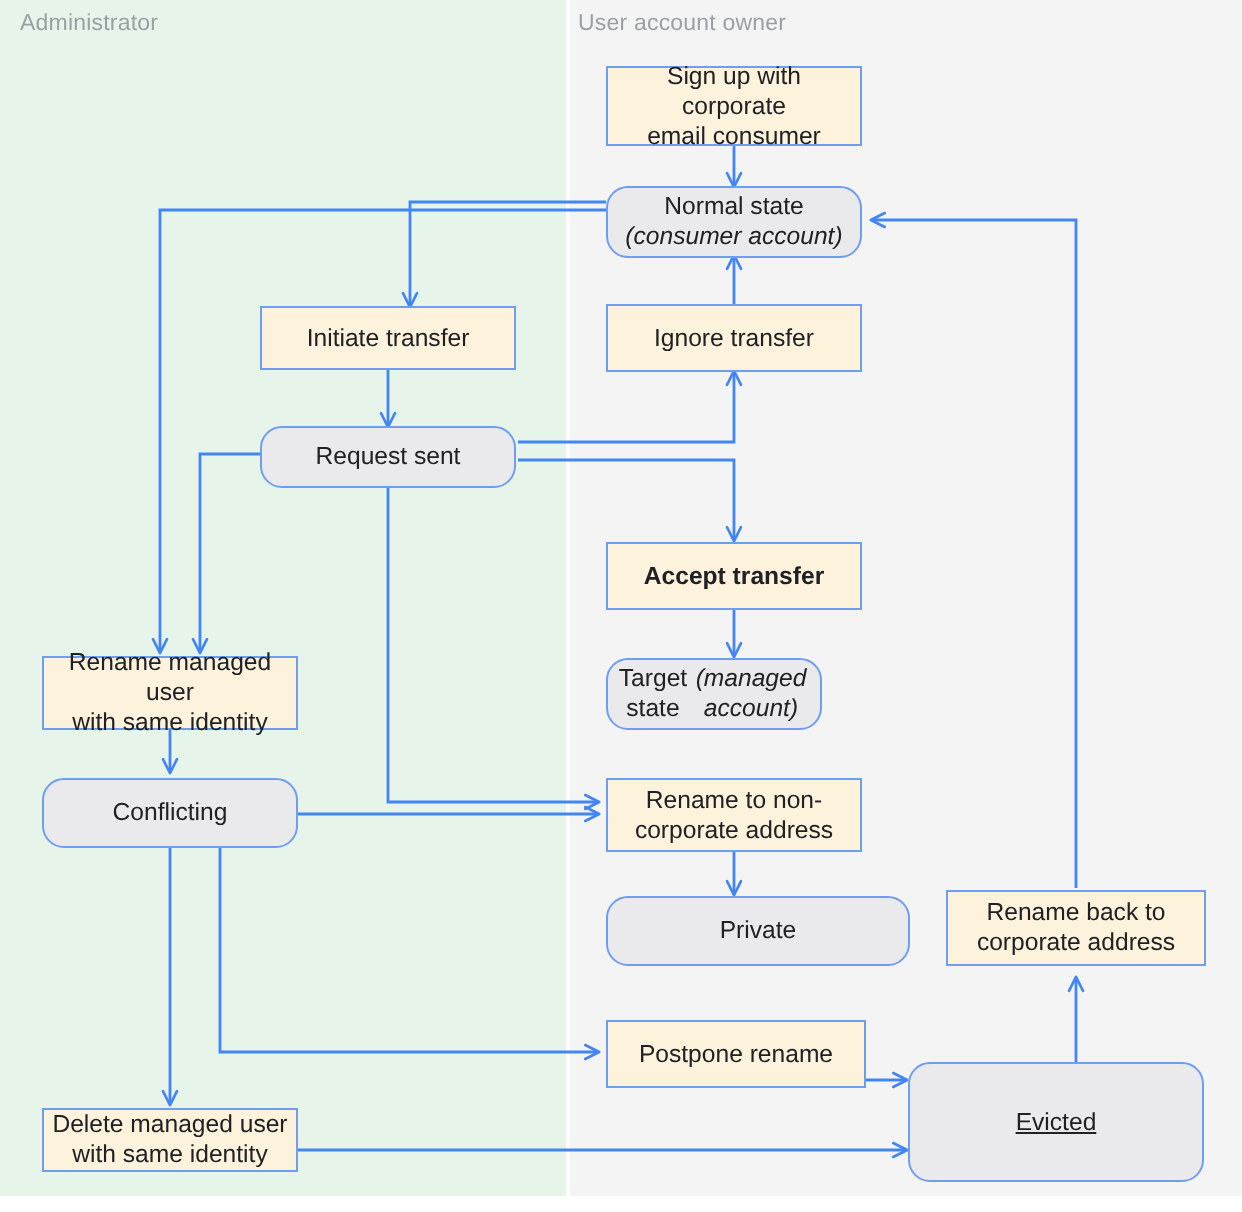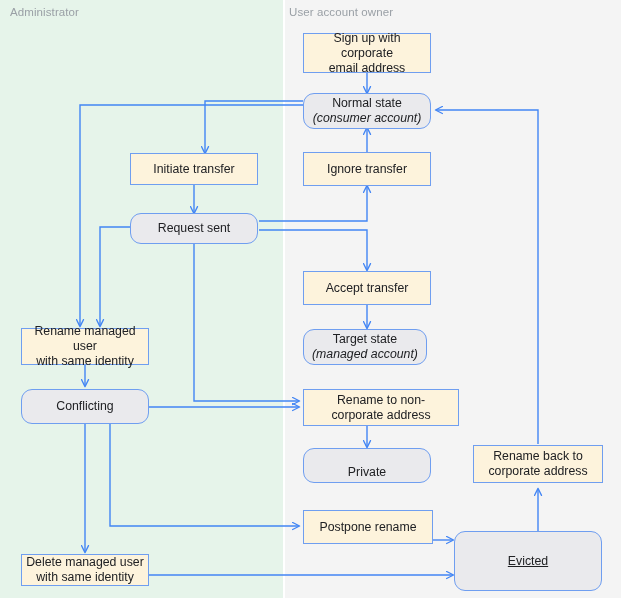--- a/index.html
+++ b/index.html
@@ -129,64 +129,64 @@
       <path d="M148,575 L453,575"></path>
 
       <path d="M538,533 L538,489"></path>
 
       <path d="M538,444 L538,110 L436,110"></path>
     </g>
   </svg>
 
   <div class="node action" style="left:303px; top:33px; width:128px; height:40px; flex-direction:column;">
     <span class="txt">Sign up with corporate</span>
-    <span class="txt">email address</span>
+    <span class="txt">email consumer</span>
   </div>
 
   <div class="node state" style="left:303px; top:93px; width:128px; height:36px; flex-direction:column;">
     <span class="txt">Normal state</span>
     <span class="txt it">(consumer account)</span>
   </div>
 
   <div class="node action" style="left:130px; top:153px; width:128px; height:32px;">
     <span class="txt">Initiate transfer</span>
   </div>
 
   <div class="node action" style="left:303px; top:152px; width:128px; height:34px;">
     <span class="txt">Ignore transfer</span>
   </div>
 
   <div class="node state" style="left:130px; top:213px; width:128px; height:31px;">
     <span class="txt">Request sent</span>
   </div>
 
-  <div class="node action" style="left:303px; top:271px; width:128px; height:34px;">
+  <div class="node action" style="left:303px; top:271px; width:128px; height:34px;font-weight:bold;">
     <span class="txt">Accept transfer</span>
   </div>
 
-  <div class="node state" style="left:303px; top:329px; width:124px; height:36px; flex-direction:column;">
+  <div class="node state" style="left:303px; top:329px; width:108px; height:36px; flex-direction:row;">
     <span class="txt">Target state</span>
     <span class="txt it">(managed account)</span>
   </div>
 
   <div class="node action" style="left:21px; top:328px; width:128px; height:37px; flex-direction:column;">
     <span class="txt">Rename managed user</span>
     <span class="txt">with same identity</span>
   </div>
 
   <div class="node state" style="left:21px; top:389px; width:128px; height:35px;">
     <span class="txt">Conflicting</span>
   </div>
 
-  <div class="node action" style="left:303px; top:389px; width:156px; height:37px; flex-direction:column;">
+  <div class="node action" style="left:303px; top:389px; width:128px; height:37px; flex-direction:column;">
     <span class="txt">Rename to non-</span>
     <span class="txt">corporate address</span>
   </div>
 
-  <div class="node state" style="left:303px; top:448px; width:128px; height:35px;align-items:flex-end;">
+  <div class="node state" style="left:303px; top:448px; width:152px; height:35px;">
     <span class="txt">Private</span>
   </div>
 
   <div class="node action" style="left:473px; top:445px; width:130px; height:38px; flex-direction:column;">
     <span class="txt">Rename back to</span>
     <span class="txt">corporate address</span>
   </div>
 
   <div class="node action" style="left:303px; top:510px; width:130px; height:34px;">
     <span class="txt">Postpone rename</span>

